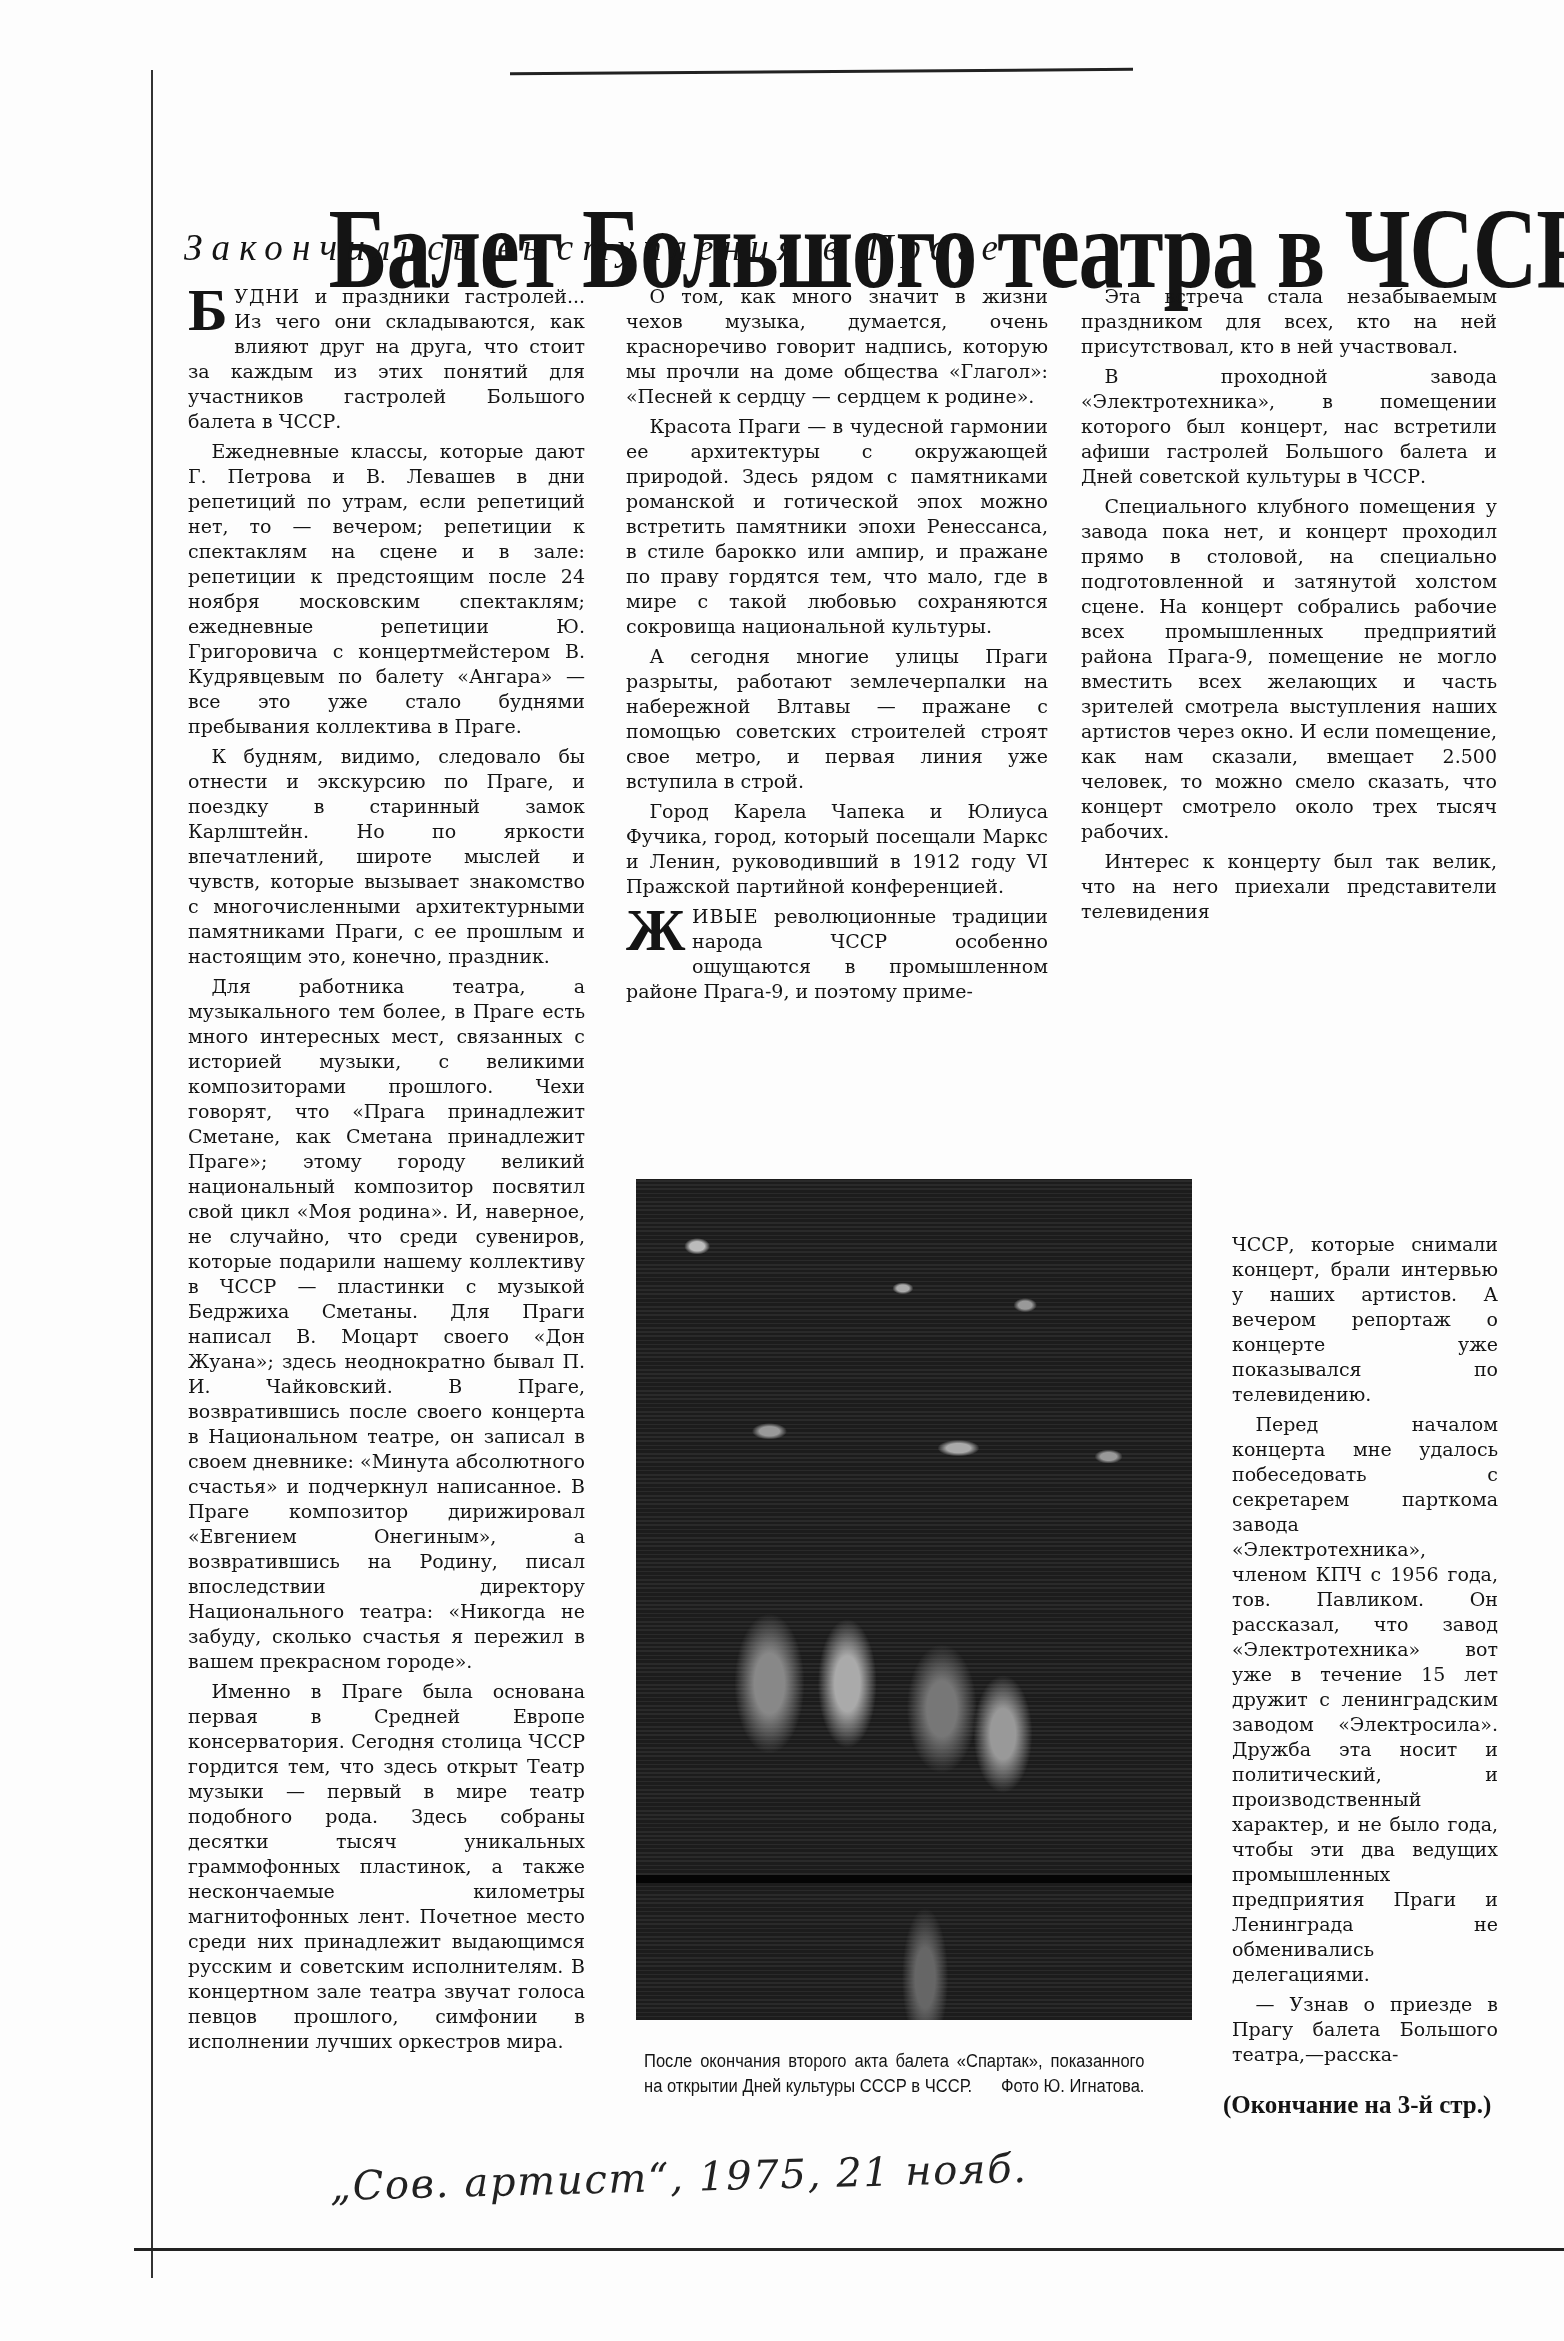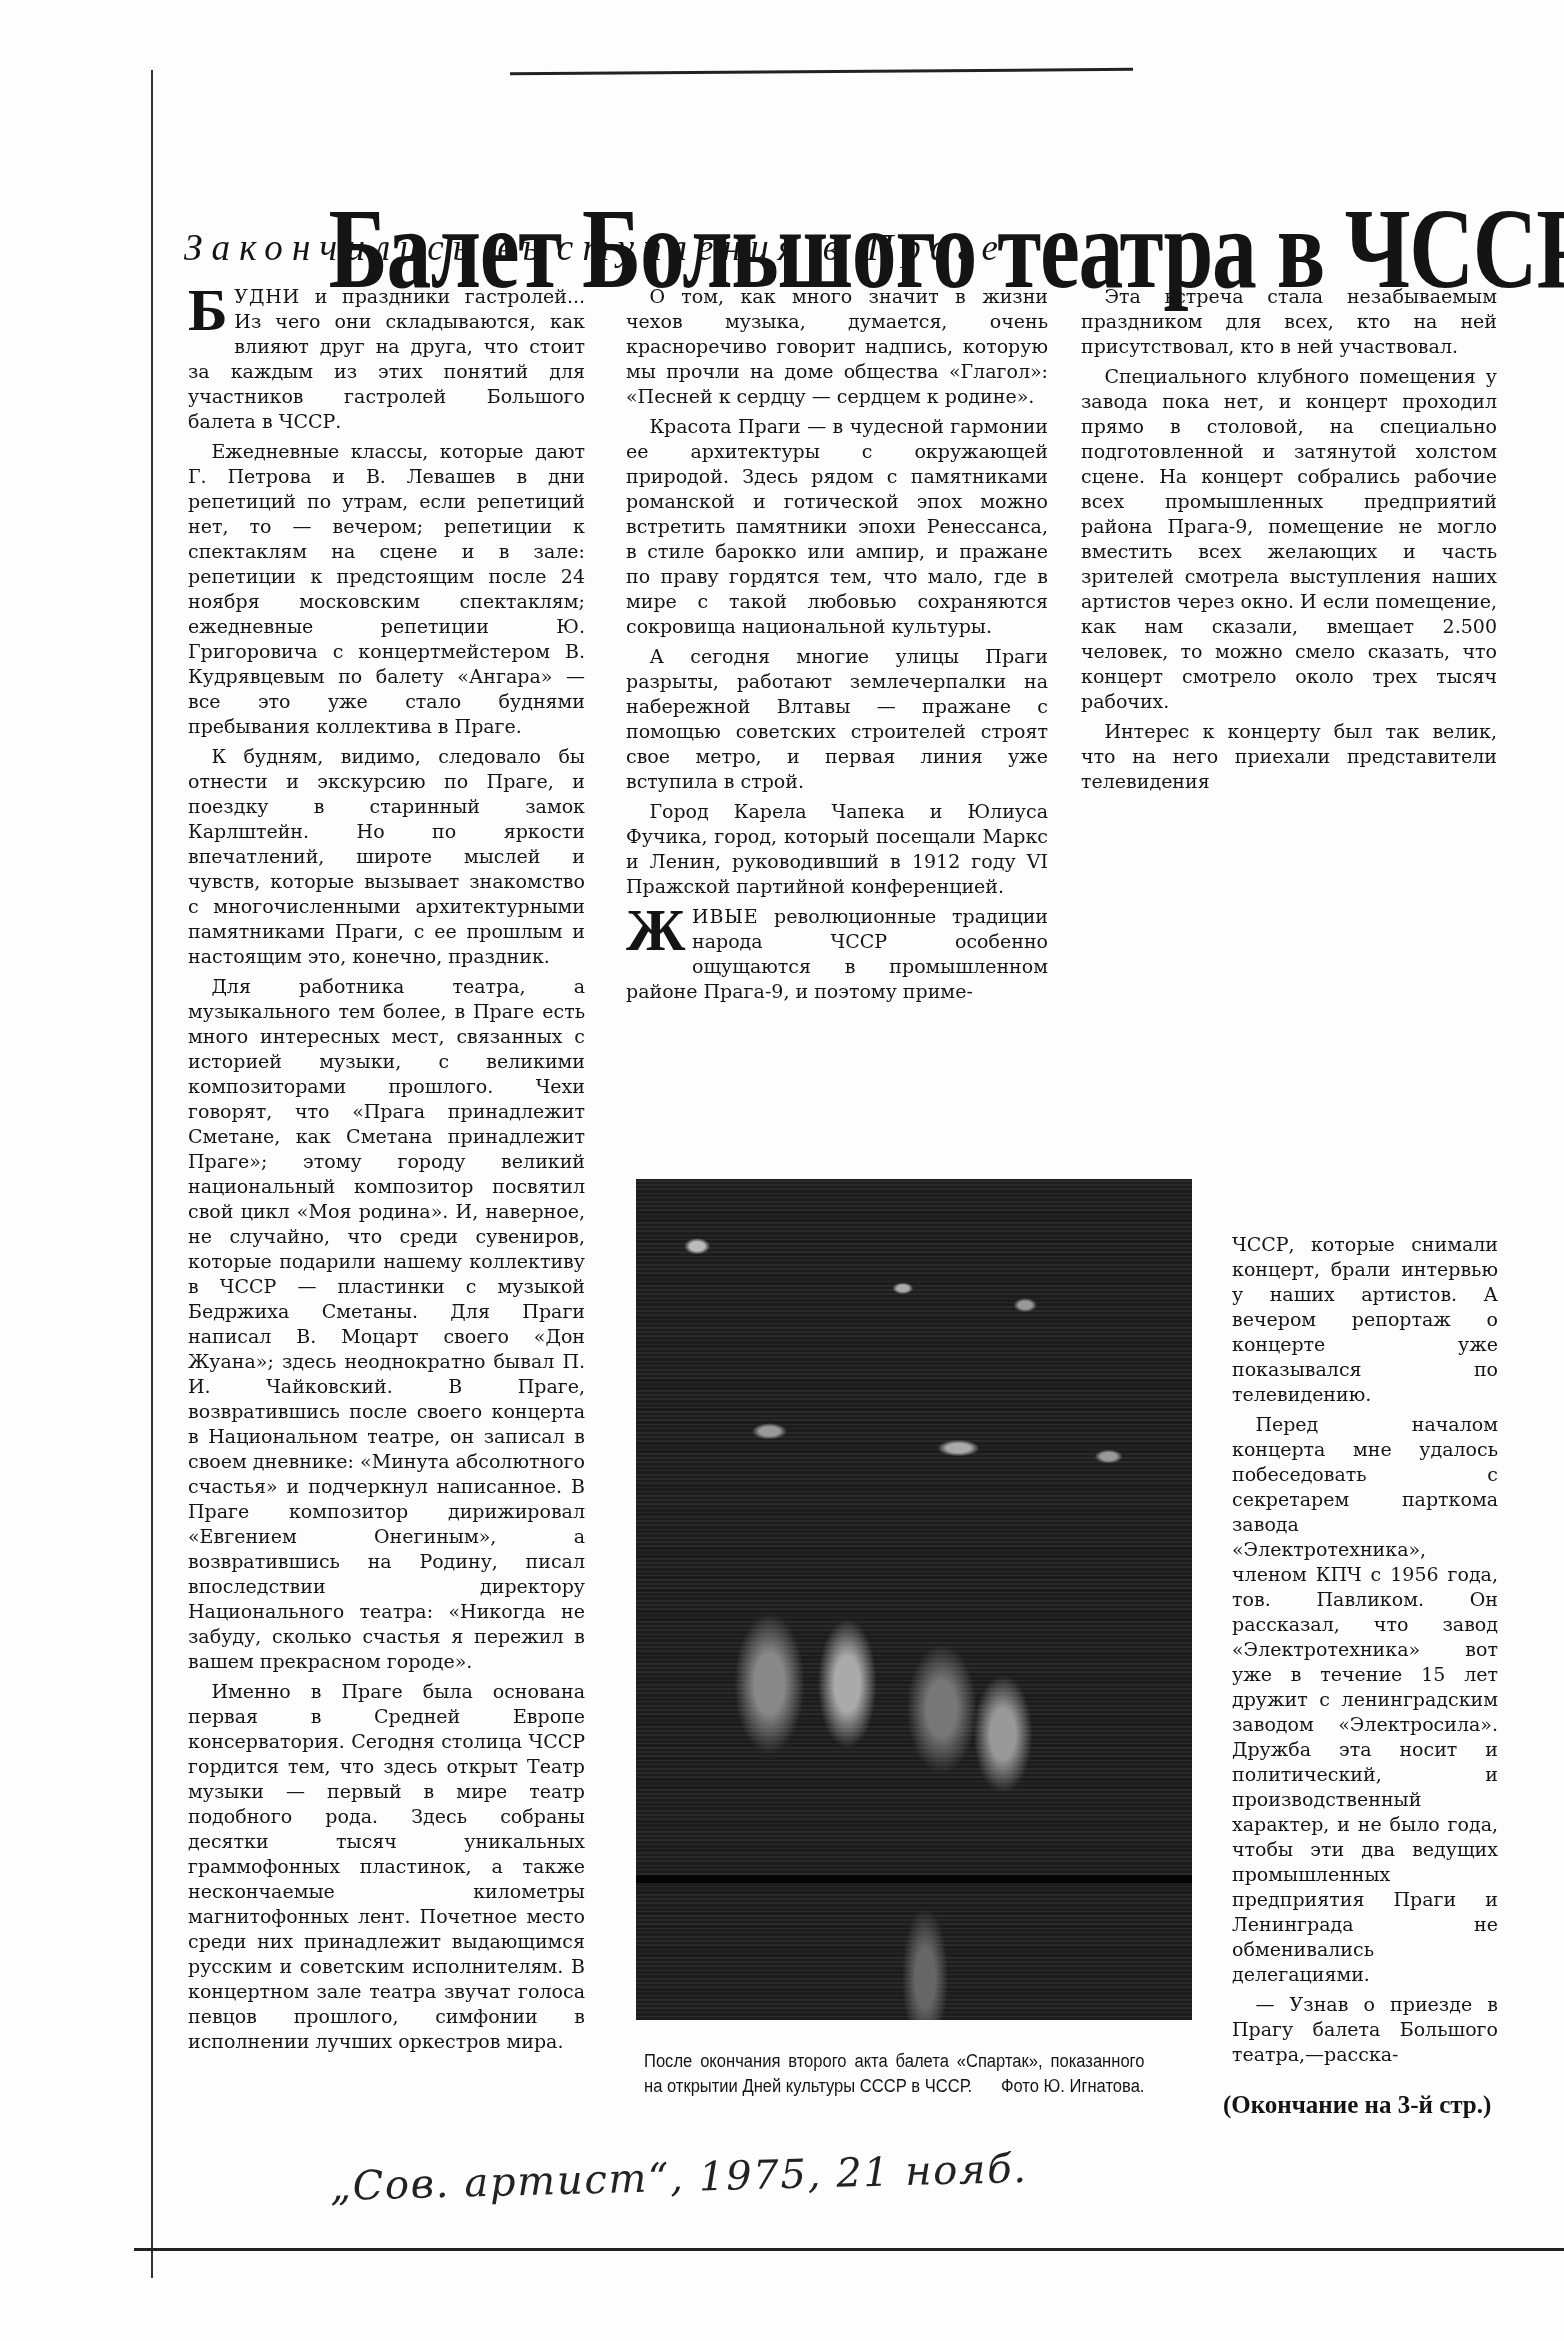--- a/index.html
+++ b/index.html
@@ -69,20 +69,21 @@
 <div class="col col2">
   <p>О том, как много значит в жизни чехов музыка, думается, очень красноречиво говорит надпись, которую мы прочли на доме общества «Глагол»: «Песней к сердцу — сердцем к родине».</p>
   <p>Красота Праги — в чудесной гармонии ее архитектуры с окружающей природой. Здесь рядом с памятниками романской и готической эпох можно встретить памятники эпохи Ренессанса, в стиле барокко или ампир, и пражане по праву гордятся тем, что мало, где в мире с такой любовью сохраняются сокровища национальной культуры.</p>
   <p class="gap">А сегодня многие улицы Праги разрыты, работают землечерпалки на набережной Влтавы — пражане с помощью советских строителей строят свое метро, и первая линия уже вступила в строй.</p>
   <p class="gap">Город Карела Чапека и Юлиуса Фучика, город, который посещали Маркс и Ленин, руководивший в 1912 году VI Пражской партийной конференцией.</p>
   <p class="nodent gap"><span class="dropcap">Ж</span><span class="caps">ИВЫЕ</span><span> революционные традиции народа ЧССР особенно ощущаются в промышленном районе Прага-9, и поэтому приме-</span></p>
 </div>
 
 <div class="col col3">
   <p class="gap">Эта встреча стала незабываемым праздником для всех, кто на ней присутствовал, кто в ней участвовал.</p>
+  <p class="gap">В проходной завода «Электротехника», в помещении которого был концерт, нас встретили афиши гастролей Большого балета и Дней советской культуры в ЧССР.</p>
   <p class="gap">Специального клубного помещения у завода пока нет, и концерт проходил прямо в столовой, на специально подготовленной и затянутой холстом сцене. На концерт собрались рабочие всех промышленных предприятий района Прага-9, помещение не могло вместить всех желающих и часть зрителей смотрела выступления наших артистов через окно. И если помещение, как нам сказали, вмещает 2.500 человек, то можно смело сказать, что концерт смотрело около трех тысяч рабочих.</p>
   <p>Интерес к концерту был так велик, что на него приехали представители телевидения</p>
 </div>
 
 <div class="col col3b">
   <p class="nodent">ЧССР, которые снимали концерт, брали интервью у наших артистов. А вечером репортаж о концерте уже показывался по телевидению.</p>
   <p>Перед началом концерта мне удалось побеседовать с секретарем парткома завода «Электротехника», членом КПЧ с 1956 года, тов. Павликом. Он рассказал, что завод «Электротехника» вот уже в течение 15 лет дружит с ленинградским заводом «Электросила». Дружба эта носит и политический, и производственный характер, и не было года, чтобы эти два ведущих промышленных предприятия Праги и Ленинграда не обменивались делегациями.</p>
   <p>— Узнав о приезде в Прагу балета Большого театра,—расска-</p>
 </div>
 

